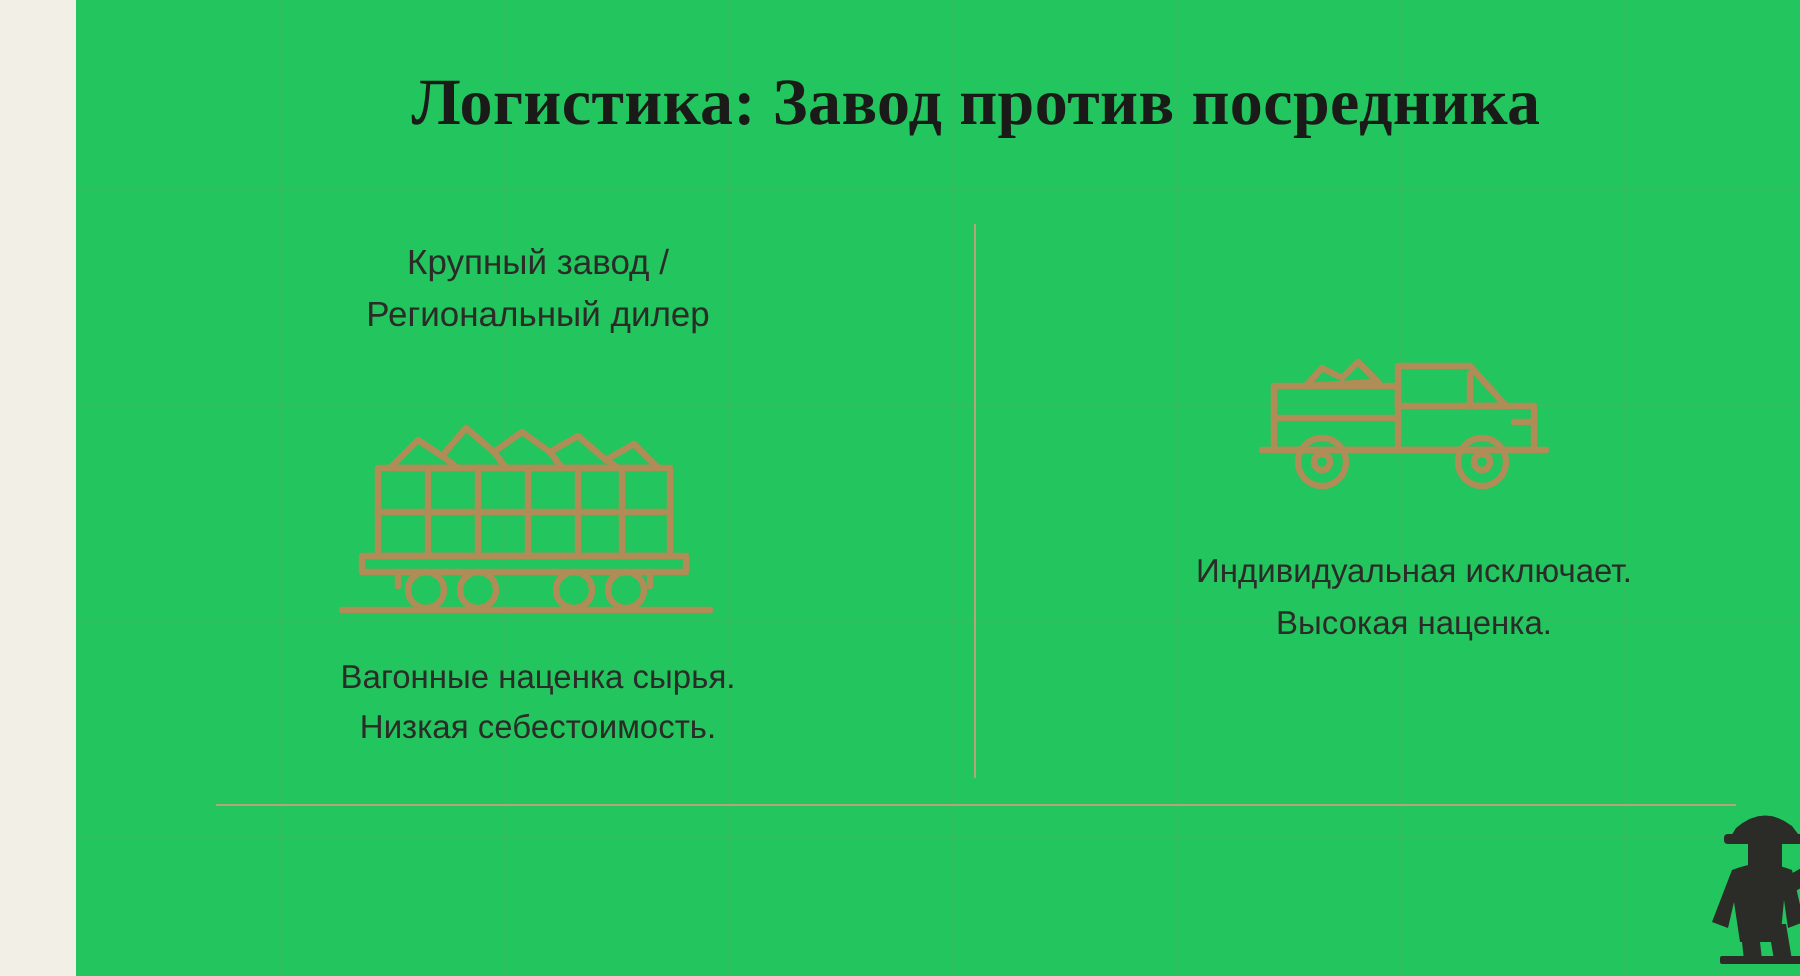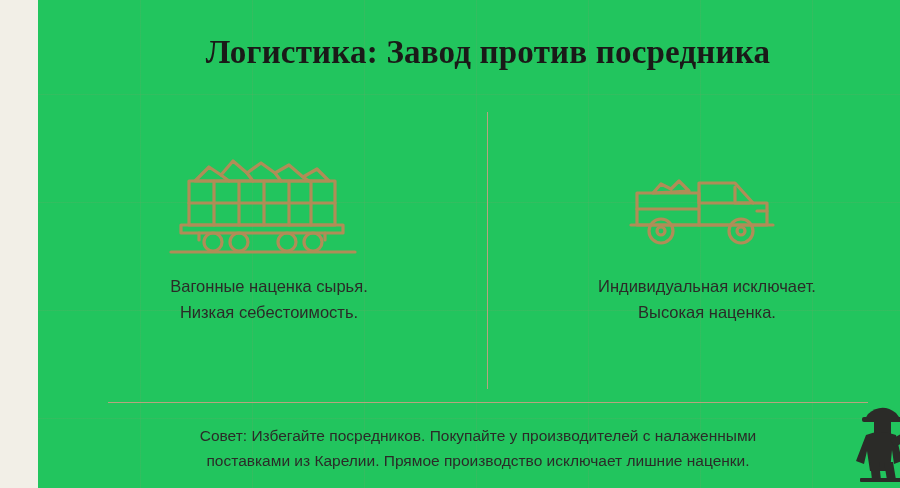--- a/index.html
+++ b/index.html
@@ -123,20 +123,22 @@
 <div class="slide">
 
   <div class="grid"></div>
 
   <div class="title">Логистика: Завод против посредника</div>
 
   <div class="v-divider"></div>
   <div class="h-divider"></div>
 
   <div class="col col-left">
+    <div class="col-head">Крупный завод /
+Региональный дилер</div>
 
     <div class="icon-wrap">
       <svg width="220" height="118" viewBox="0 0 220 118" fill="none" xmlns="http://www.w3.org/2000/svg">
         <g stroke="#b08d57" stroke-width="3.2" stroke-linejoin="round" stroke-linecap="round" fill="none">
 
           <path d="M36 42 L50 28 L62 36 L74 22 L88 34 L102 24 L116 34 L130 26 L144 38 L158 30 L170 42 Z"></path>
           <path d="M62 36 L70 42 M88 34 L94 42 M116 34 L122 42 M144 38 L150 42"></path>
 
           <path d="M30 42 H176 V86 H30 Z"></path>
 
@@ -185,22 +187,20 @@
           <circle cx="54" cy="92" r="4"></circle>
           <circle cx="134" cy="92" r="4"></circle>
         </g>
       </svg>
     </div>
 
     <div class="col-caption">Индивидуальная исключает.
 Высокая наценка.</div>
   </div>
 
-  <div class="tip">Совет: Избегайте посредников. Покупайте у производителей с налаженными
-поставками из Карелии. Прямое производство исключает лишние наценки.</div>
 
   <div class="worker-logo">
     <svg width="74" height="86" viewBox="0 0 74 86" xmlns="http://www.w3.org/2000/svg">
       <g fill="#2b2b28">
 
         <path d="M22 18 q14 -12 28 -1 l3 4 -34 2 z"></path>
         <rect x="16" y="21" width="42" height="5" rx="2"></rect>
 
         <path d="M28 26 h17 v12 q-9 6 -17 0 z"></path>
 

